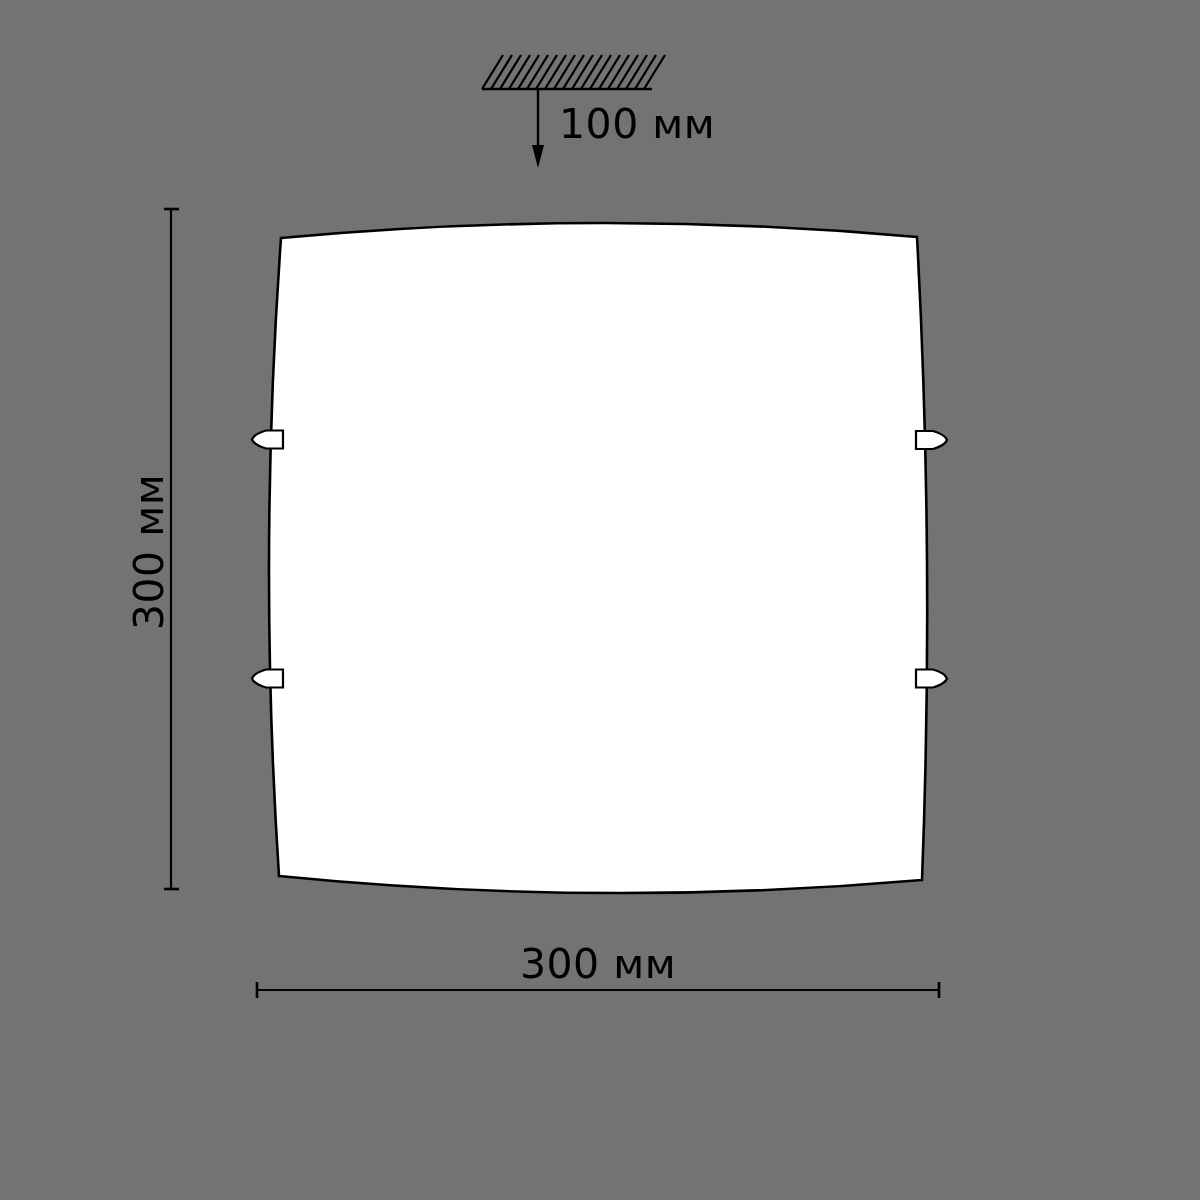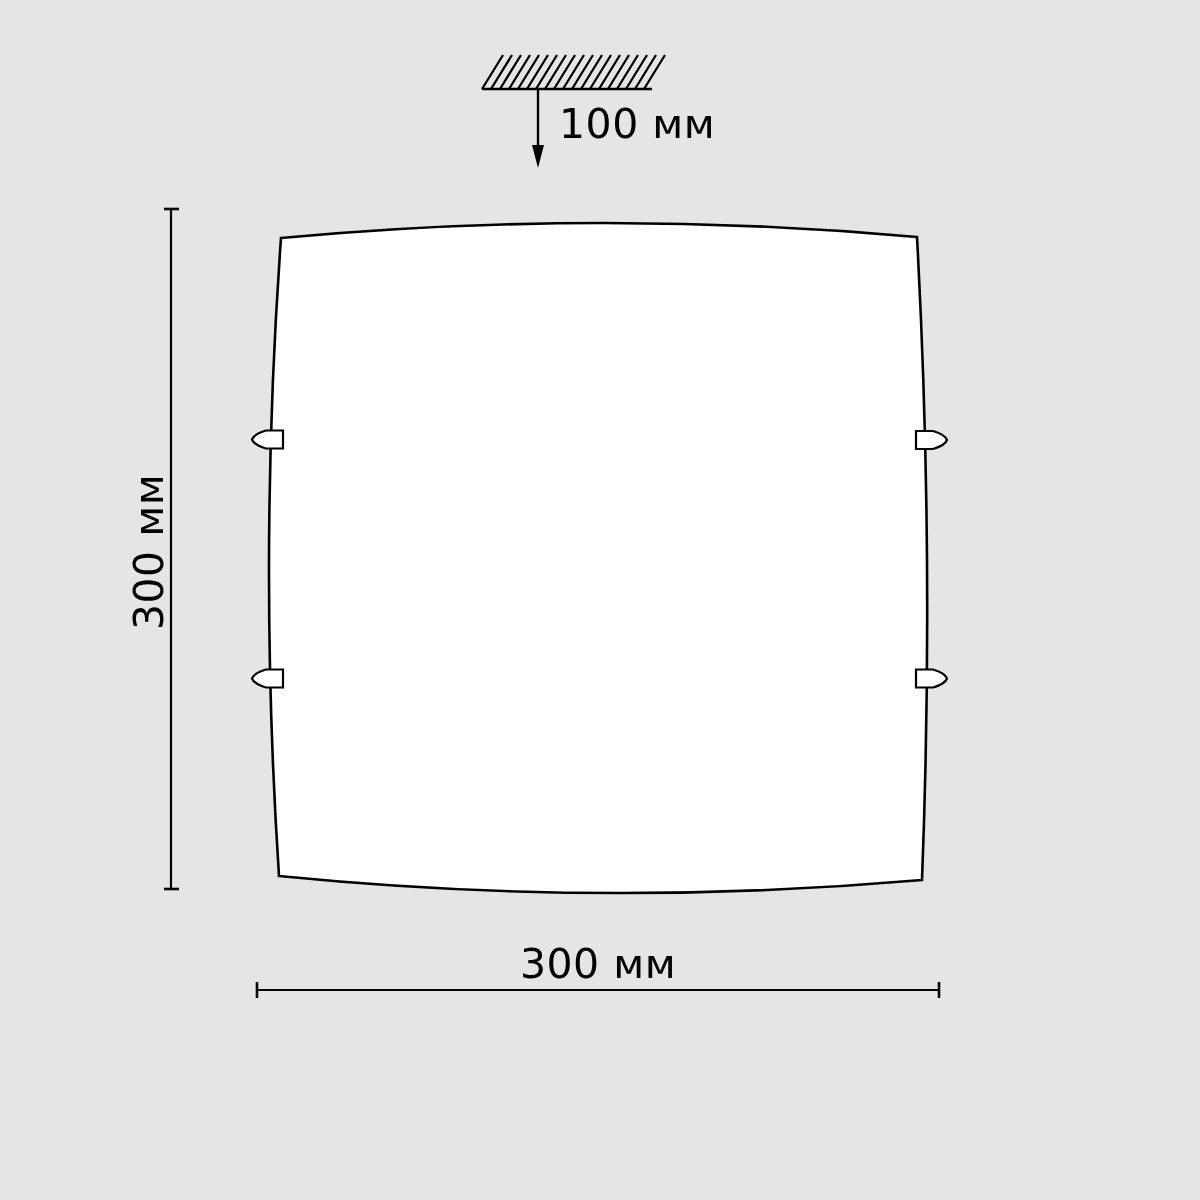--- a/index.html
+++ b/index.html
@@ -4,21 +4,21 @@
 <style>
   html, body {
     margin: 0;
     padding: 0;
     background: #ffffff;
   }
   .canvas {
     position: relative;
     width: 1200px;
     height: 1200px;
-    background: #e5e5e5;
+    background: #737373;
     overflow: hidden;
     font-family: "DejaVu Sans", "Liberation Sans", sans-serif;
   }
   svg { display: block; }
   .stroke {
     stroke: #000000;
     fill: none;
   }
   .outline {
     stroke: #000000;

